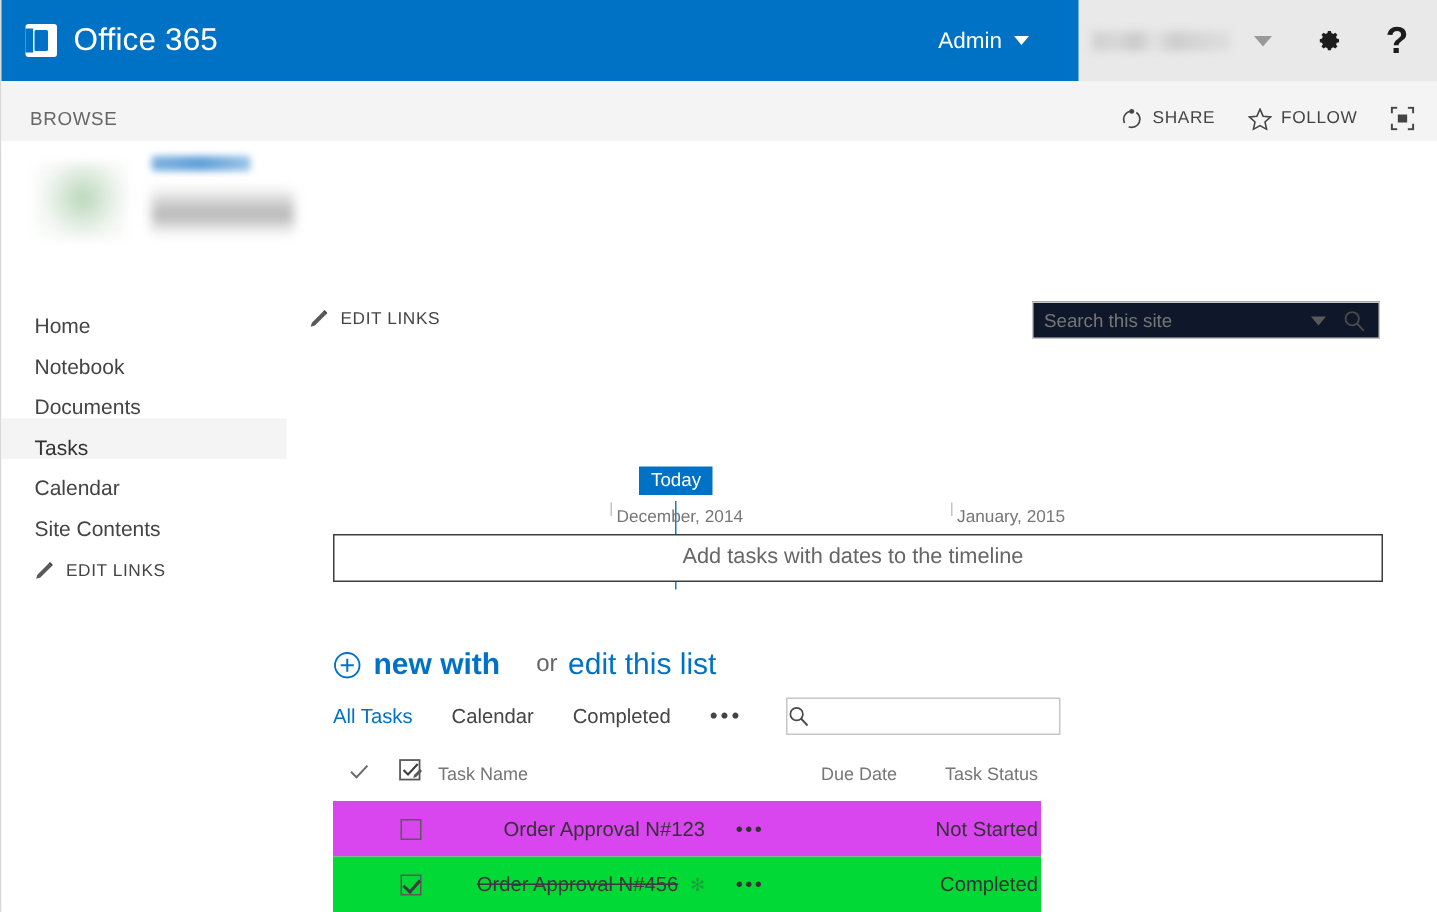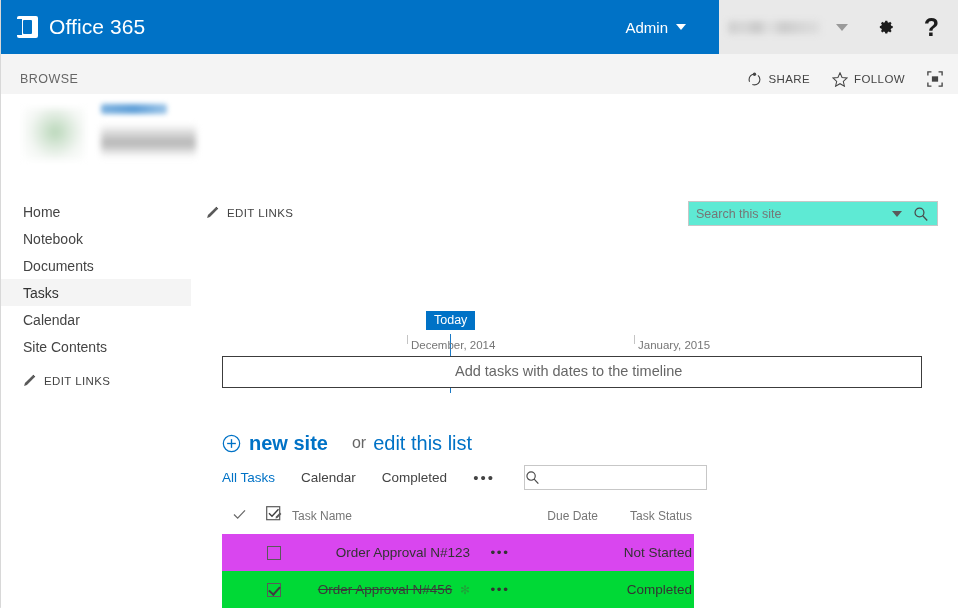--- a/index.html
+++ b/index.html
@@ -132,22 +132,22 @@
 
   .edit-links-top {
     position: absolute; left: 205px; top: 112px;
     display: flex; align-items: center;
     color: #444444; font-size: 11.5px; letter-spacing: .4px;
   }
   .edit-links-top span { margin-left: 8px; }
 
   .search-box {
     position: absolute; left: 687px; top: 107px;
-    width: 250px; height: 25px;
-    border: 1px solid #c7c7c7; background: #5eead4;
+    width: 232px; height: 25px;
+    border: 1px solid #c7c7c7; background: #0f172a;
     display: flex; align-items: center;
   }
   .search-box input {
     flex: 1; border: none; outline: none;
     font-family: "Liberation Sans", sans-serif;
     font-size: 12.5px; color: #666666;
     padding-left: 7px; background: transparent;
   }
   .search-box input::placeholder { color: #767676; }
   .search-caret {
@@ -155,21 +155,21 @@
     border-left: 5px solid transparent;
     border-right: 5px solid transparent;
     border-top: 6px solid #5a5a5a;
     margin-right: 11px;
   }
   .search-mag { margin-right: 8px; display: block; }
 
   
   .leftnav { position: absolute; left: 0; top: 104px; width: 190px; }
   .nav-item {
-    height: 27px; display: flex; align-items: center;
+    height: 27px; display: flex; align-items: flex-end;
     padding-left: 22px;
     font-size: 14px; color: #444444;
   }
   .nav-item.selected { background: #f4f4f4; color: #333333; }
   .nav-editlinks {
     display: flex; align-items: center;
     margin-top: 14px; padding-left: 22px;
     color: #444444; font-size: 11.5px; letter-spacing: .4px;
   }
   .nav-editlinks span { margin-left: 8px; }
@@ -388,21 +388,21 @@
     </div>
 
     <div class="list-area">
 
       <div class="new-task-row">
         <svg class="plus-circle" viewBox="0 0 20 20">
           <circle cx="10" cy="10" r="8.6" fill="none" stroke="#0072c6" stroke-width="1.3"></circle>
           <line x1="10" y1="5.4" x2="10" y2="14.6" stroke="#0072c6" stroke-width="1.4"></line>
           <line x1="5.4" y1="10" x2="14.6" y2="10" stroke="#0072c6" stroke-width="1.4"></line>
         </svg>
-        <span class="new-task-label">new site</span>
+        <span class="new-task-label">new with</span>
         <span class="or-edit">or</span>
         <span class="edit-this-list">edit this list</span>
       </div>
 
       <div class="views-row">
         <span class="view-tab active">All Tasks</span>
         <span class="view-tab">Calendar</span>
         <span class="view-tab">Completed</span>
         <span class="view-ellipsis">•••</span>
         <div class="find-box">

